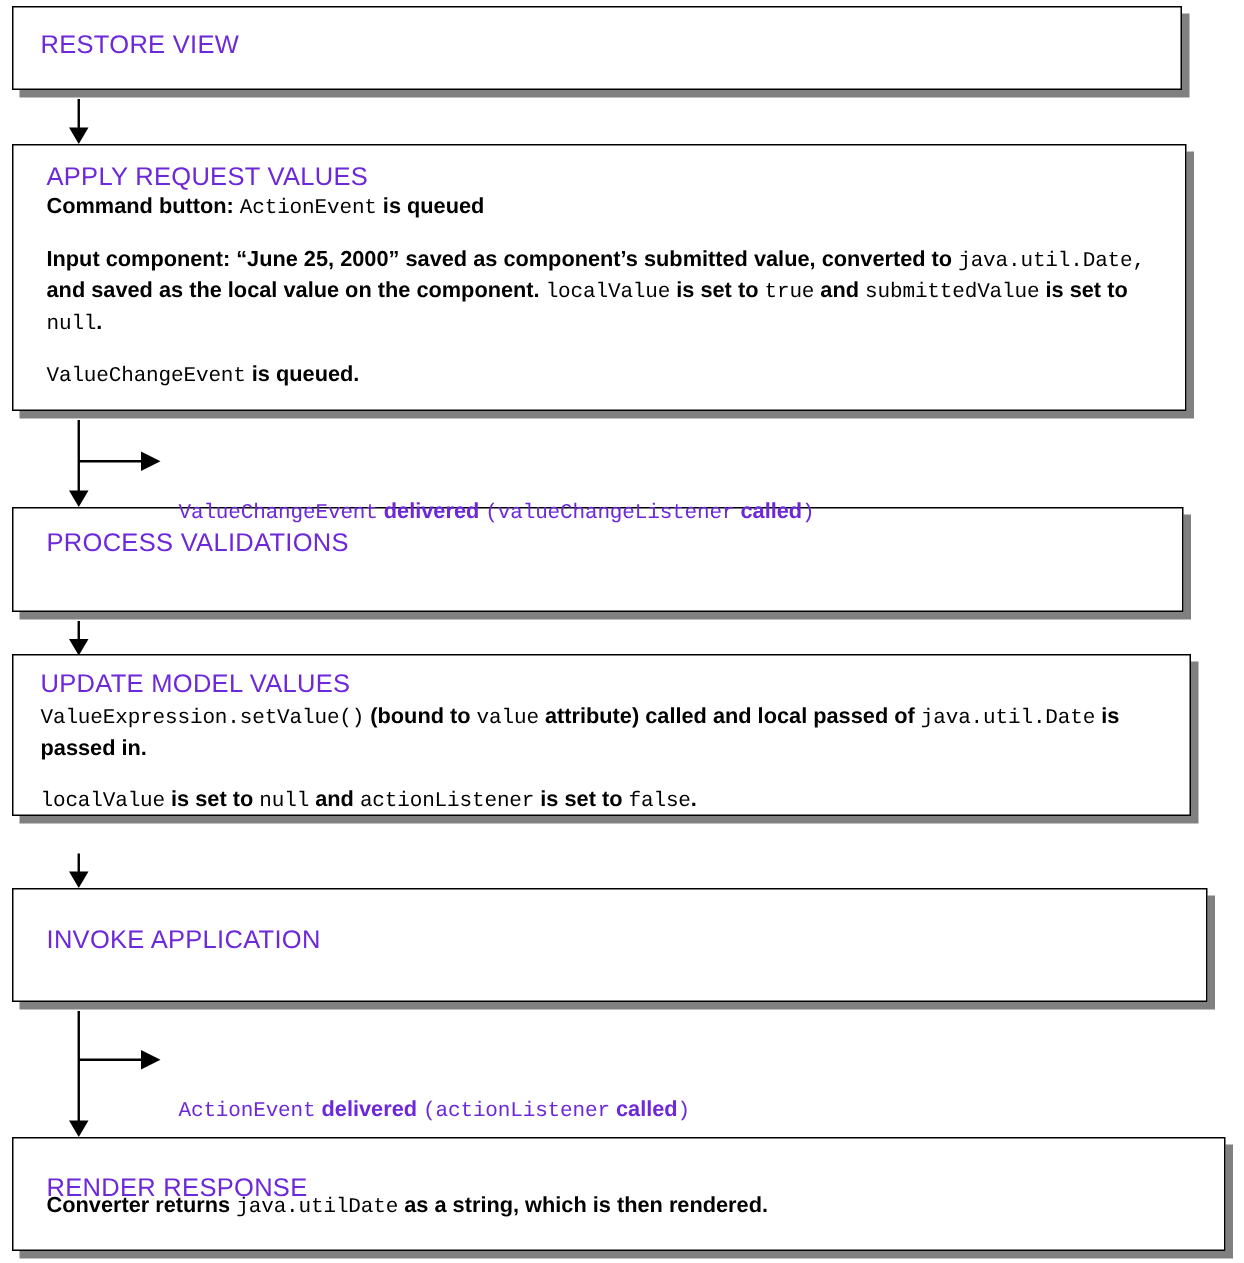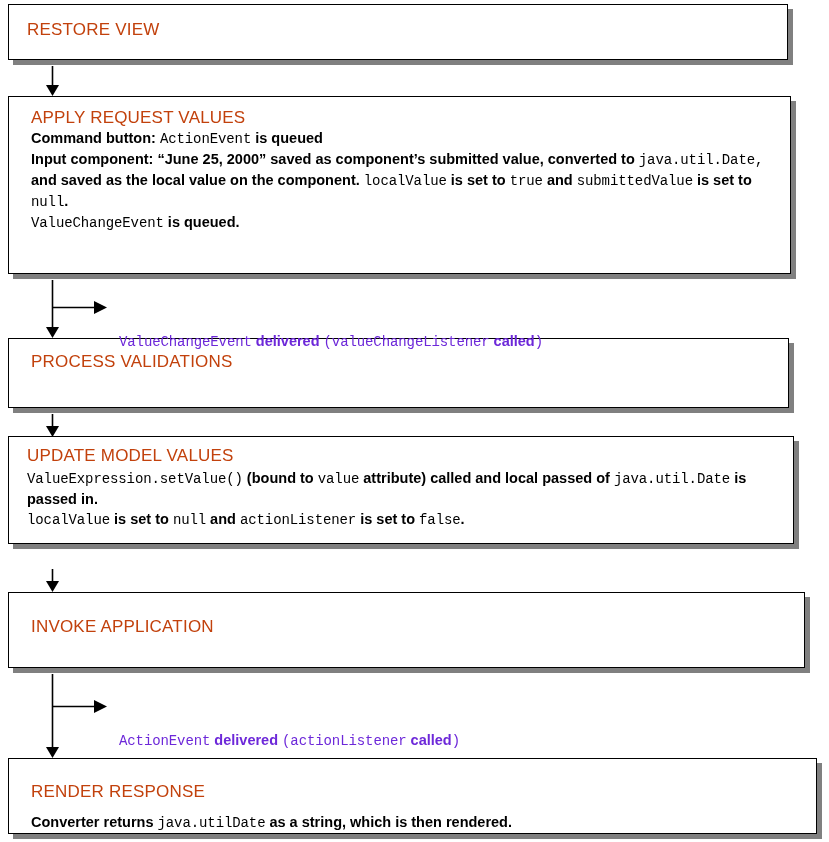--- a/index.html
+++ b/index.html
@@ -25,36 +25,37 @@
     position: absolute;
     box-sizing: border-box;
     background: #ffffff;
     border: 1.5px solid #000000;
     box-shadow: 5px 5px 0 0 #808080;
   }
   .phase-title {
     font-family: "Liberation Sans", sans-serif;
     font-size: 17px;
     font-weight: 400;
-    color: #c2410c;
+    color: #6d28d9;
     letter-spacing: 0.2px;
     line-height: 21px;
     white-space: nowrap;
   }
   .phase-body {
     font-family: "Liberation Sans", sans-serif;
     font-size: 14.5px;
     font-weight: bold;
     color: #000000;
     line-height: 20px;
   }
   .phase-body p {
     margin: 0;
   }
   .phase-body p + p {
+    margin-top: 14px;
   }
   .mono {
     font-family: "Liberation Mono", monospace;
     font-weight: normal;
     font-size: 14px;
     letter-spacing: -0.1px;
   }
 
   
   #box-restore-view   { left: 8px;  top: 4px;   width: 780px; height: 56px; }
@@ -70,21 +71,21 @@
   #box-apply-request .phase-body  { position:absolute; left: 22px; top: 31px; width: 740px; }
 
   #box-process-valid .phase-title { position:absolute; left: 22px; top: 12px; }
 
   #box-update-model  .phase-title { position:absolute; left: 18px; top: 8px; }
   #box-update-model  .phase-body  { position:absolute; left: 18px; top: 31px; width: 750px; }
 
   #box-invoke-app    .phase-title { position:absolute; left: 22px; top: 23px; }
 
   #box-render-resp   .phase-title { position:absolute; left: 22px; top: 8px; margin-top: 14px; }
-  #box-render-resp   .phase-body  { position:absolute; left: 22px; top: 35px; width: 770px; margin-top: 18px; }
+  #box-render-resp   .phase-body  { position:absolute; left: 22px; top: 35px; width: 770px; }
 
   
   #connectors {
     position: absolute;
     left: 0; top: 0;
     width: 829px; height: 842px;
     pointer-events: none;
   }
   
   .annotation {

